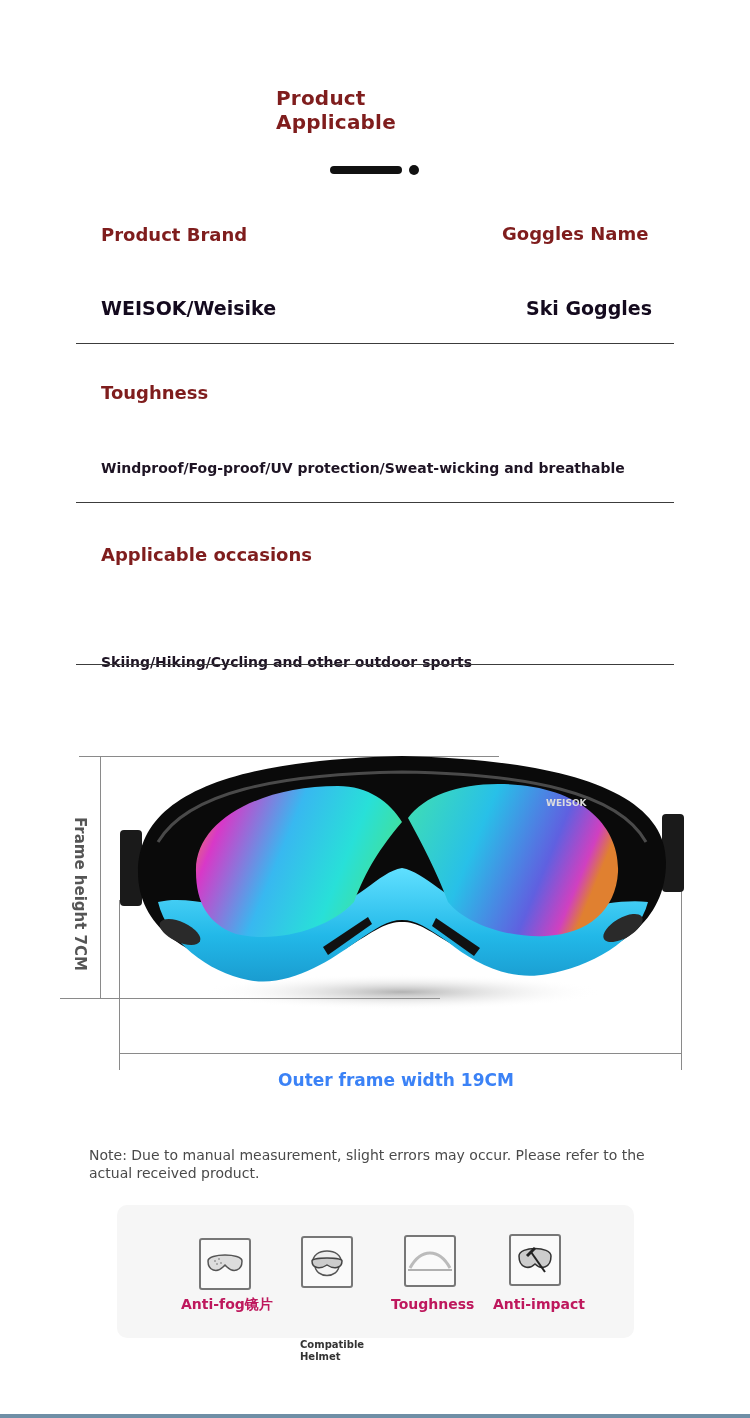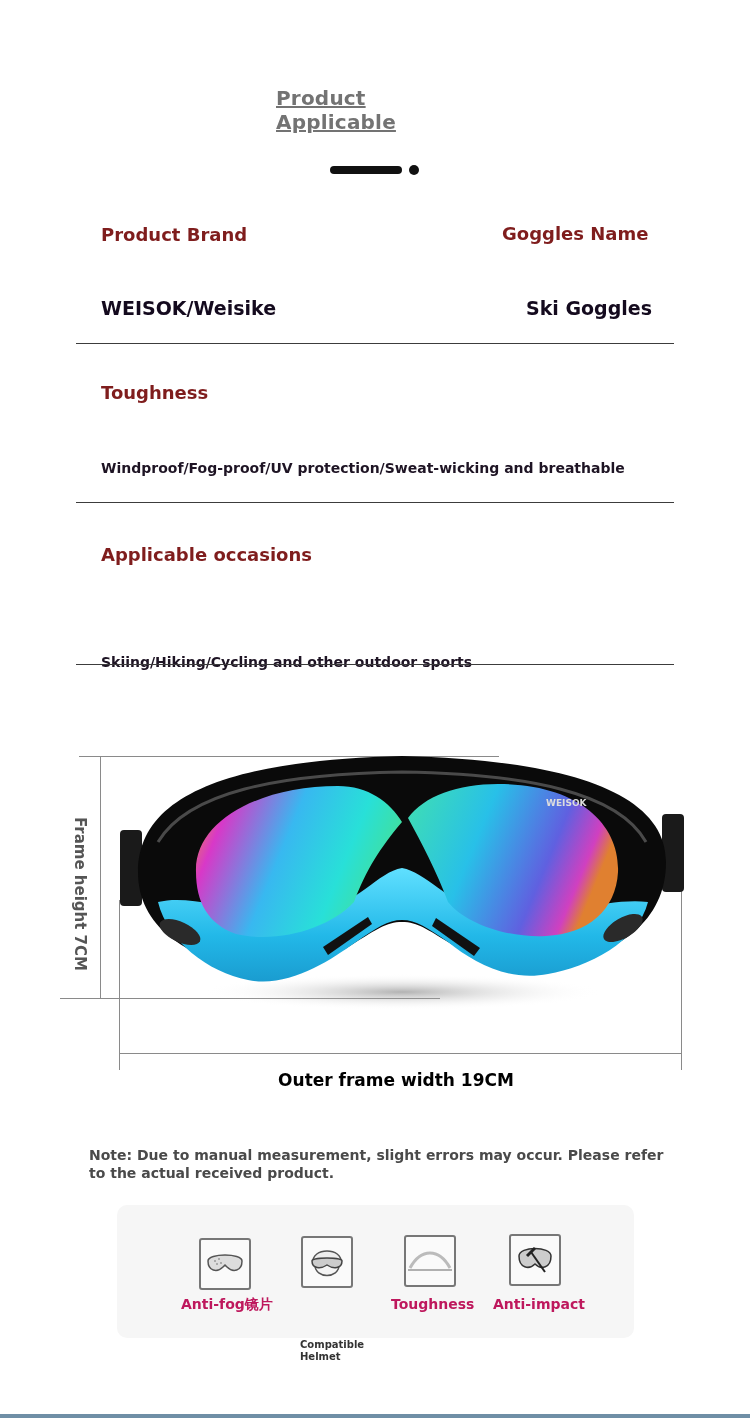--- a/index.html
+++ b/index.html
@@ -1,33 +1,33 @@
 <!DOCTYPE html>
 <html><head>
 <meta charset="utf-8">
 <style>
   * { box-sizing: border-box; margin: 0; padding: 0; }
   html, body { width: 750px; height: 1418px; background: #ffffff; overflow: hidden; }
   body { position: relative; font-family: "DejaVu Sans", "Liberation Sans", sans-serif; color: #1a1020; }
   .abs { position: absolute; }
 
-  .title { left: 276px; top: 86px; font-size: 20px; font-weight: bold; line-height: 24px; color: #737373; letter-spacing: 0.2px; text-decoration: underline; }
+  .title { left: 276px; top: 86px; font-size: 20px; font-weight: bold; line-height: 24px; color: #7f1d1d; letter-spacing: 0.2px; }
   .bar-long { left: 330px; top: 166px; width: 72px; height: 8px; border-radius: 4px; background: #111; }
   .bar-dot { left: 409px; top: 165px; width: 10px; height: 10px; border-radius: 50%; background: #111; }
 
   .label { font-size: 18px; font-weight: bold; color: #7f1d1d; }
   .value { font-size: 19px; font-weight: bold; color: #140a1e; }
   .value-sm { font-size: 14px; font-weight: bold; color: #1e1424; }
   .divider { left: 76px; width: 598px; height: 1px; background: #3c3c3c; }
 
   .dim-line { background: #8a8a8a; }
   .frame-height { left: 49px; top: 895px; width: 60px; transform: rotate(90deg); transform-origin: center; white-space: nowrap; font-size: 15px; font-weight: bold; color: #555; text-align: center; }
-  .outer-width { left: 110px; top: 1070px; width: 572px; text-align: center; font-size: 17px; font-weight: bold; color: #000000; }
+  .outer-width { left: 110px; top: 1070px; width: 572px; text-align: center; font-size: 17px; font-weight: bold; color: #3b82f6; }
 
-  .note { left: 89px; top: 1146px; width: 590px; font-size: 14px; font-weight: bold; color: #4a4a4a; line-height: 18px; }
+  .note { left: 89px; top: 1146px; width: 590px; font-size: 14px; font-weight: normal; color: #4a4a4a; line-height: 18px; }
 
   .feature-box { left: 117px; top: 1205px; width: 517px; height: 133px; background: #f6f6f6; border-radius: 10px; }
   .ficon { width: 52px; height: 52px; border: 2px solid #777; border-radius: 3px; background: #fafafa; display: flex; align-items: center; justify-content: center; }
   .flabel { font-size: 14px; font-weight: bold; color: #be185d; white-space: nowrap; }
   .flabel-sm { font-size: 10px; font-weight: bold; color: #333; line-height: 12px; }
 
   .bottom-line { left: 0; top: 1414px; width: 750px; height: 4px; background: #6f8fa6; }
 </style>
 </head>
 <body>

